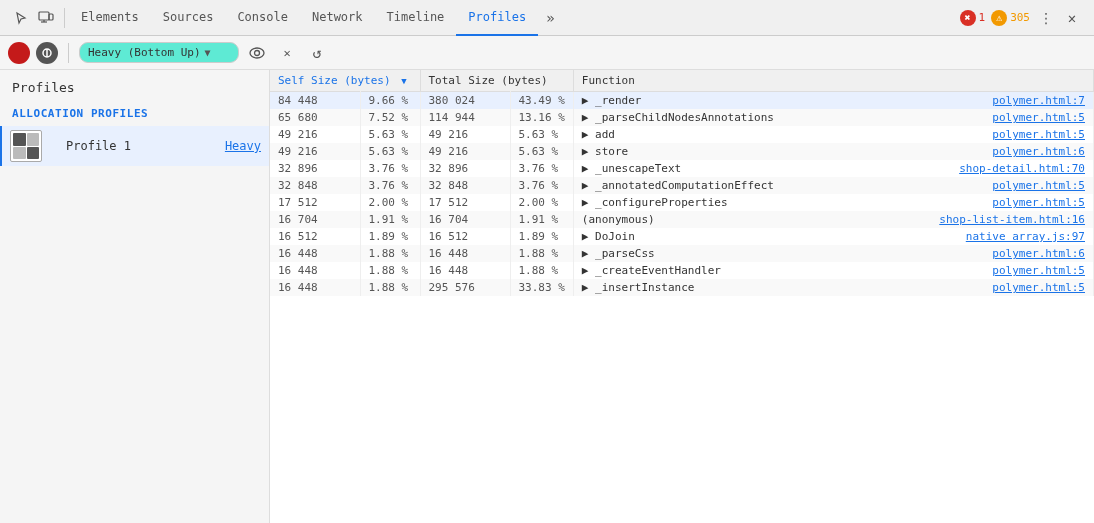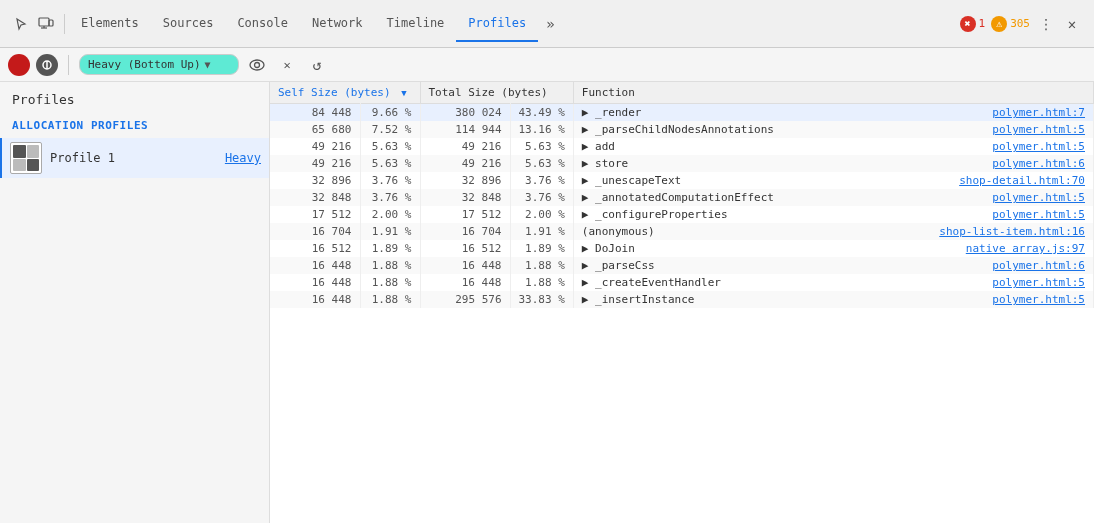--- a/index.html
+++ b/index.html
@@ -1,21 +1,21 @@
 <!DOCTYPE html>
 <html><head>
   <meta charset="utf-8">
   <style>
     * { box-sizing: border-box; margin: 0; padding: 0; }
     body { font-family: -apple-system, 'Menlo', monospace; font-size: 11px; background: #f5f5f5; color: #333; width: 1094px; height: 523px; overflow: hidden; display: flex; flex-direction: column; }
 
     
     .tab-bar {
       display: flex; align-items: center; background: #f0f0f0; border-bottom: 1px solid #ccc;
-      height: 48px; padding: 0 4px; gap: 0; flex-shrink: 0;
+      height: 36px; padding: 0 4px; gap: 0; flex-shrink: 0;
     }
     .tab-bar-icons { display: flex; align-items: center; gap: 4px; padding: 0 8px; border-right: 1px solid #ccc; margin-right: 4px; }
     .tab-icon { width: 20px; height: 20px; display: flex; align-items: center; justify-content: center; cursor: pointer; color: #555; font-size: 14px; border-radius: 3px; }
     .tab { padding: 0 12px; height: 36px; display: flex; align-items: center; cursor: pointer; font-size: 12px; color: #555; border-bottom: 2px solid transparent; white-space: nowrap; }
     .tab.active { color: #1a73e8; border-bottom: 2px solid #1a73e8; font-weight: 500; }
     .tab-more { padding: 0 8px; color: #555; cursor: pointer; font-size: 14px; }
     .tab-spacer { flex: 1; }
     .tab-right { display: flex; align-items: center; gap: 6px; padding: 0 8px; }
     .error-badge { background: #d93025; color: white; border-radius: 50%; width: 16px; height: 16px; display: flex; align-items: center; justify-content: center; font-size: 10px; font-weight: bold; }
     .warning-badge { background: #f29900; color: white; border-radius: 50%; width: 16px; height: 16px; display: flex; align-items: center; justify-content: center; font-size: 10px; font-weight: bold; }
@@ -36,36 +36,36 @@
     .dropdown-arrow { font-size: 10px; color: #555; }
     .toolbar-icon-btn { width: 24px; height: 24px; display: flex; align-items: center; justify-content: center; cursor: pointer; color: #555; border-radius: 3px; font-size: 14px; }
 
     
     .main { display: flex; flex: 1; overflow: hidden; }
 
     
     .sidebar { width: 270px; border-right: 1px solid #ddd; background: #f5f5f5; display: flex; flex-direction: column; flex-shrink: 0; }
     .sidebar-title { padding: 10px 12px 6px; font-size: 13px; font-weight: 500; color: #333; }
     .sidebar-section-label { padding: 6px 12px; font-size: 11px; font-weight: 600; color: #1a73e8; letter-spacing: 0.05em; }
-    .profile-item { display: flex; align-items: center; gap: 8px; padding: 4px 8px; background: #e8f0fe; border-left: 2px solid #1a73e8; cursor: pointer; }
+    .profile-item { display: flex; align-items: center; gap: 24px; padding: 4px 8px; background: #e8f0fe; border-left: 2px solid #1a73e8; cursor: pointer; }
     .profile-icon { width: 32px; height: 32px; border: 1px solid #aaa; border-radius: 2px; display: grid; grid-template-columns: 1fr 1fr; gap: 1px; padding: 2px; background: white; }
     .profile-icon-cell { background: #bbb; border-radius: 1px; }
     .profile-icon-cell.dark { background: #555; }
     .profile-name { flex: 1; font-size: 12px; color: #333; }
     .profile-save { color: #1a73e8; font-size: 12px; cursor: pointer; text-decoration: underline; }
 
     
     .table-area { flex: 1; overflow: auto; background: white; }
     table { width: 100%; border-collapse: collapse; font-size: 11px; }
     thead tr { background: #f0f0f0; border-bottom: 1px solid #ddd; margin-top: 20px; }
     th { padding: 4px 8px; text-align: left; font-weight: 500; color: #333; border-right: 1px solid #ddd; white-space: nowrap; }
     th.sort-active { color: #1a73e8; }
     .sort-arrow { font-size: 9px; margin-left: 4px; }
     td { padding: 2px 8px; border-right: 1px solid #eee; white-space: nowrap; color: #333; }
-    td.right { text-align: right; color: #555; }
+    td.right { text-align: left; color: #555; }
     td.func { color: #333; }
     tr:nth-child(even) { background: #f9f9f9; }
     tr.highlighted { background: #e8f0fe !important; }
     .func-name { font-family: monospace; }
 
     
     .col-self-size { width: 90px; }
     .col-self-pct { width: 60px; }
     .col-total-size { width: 90px; }
     .col-total-pct { width: 60px; }

